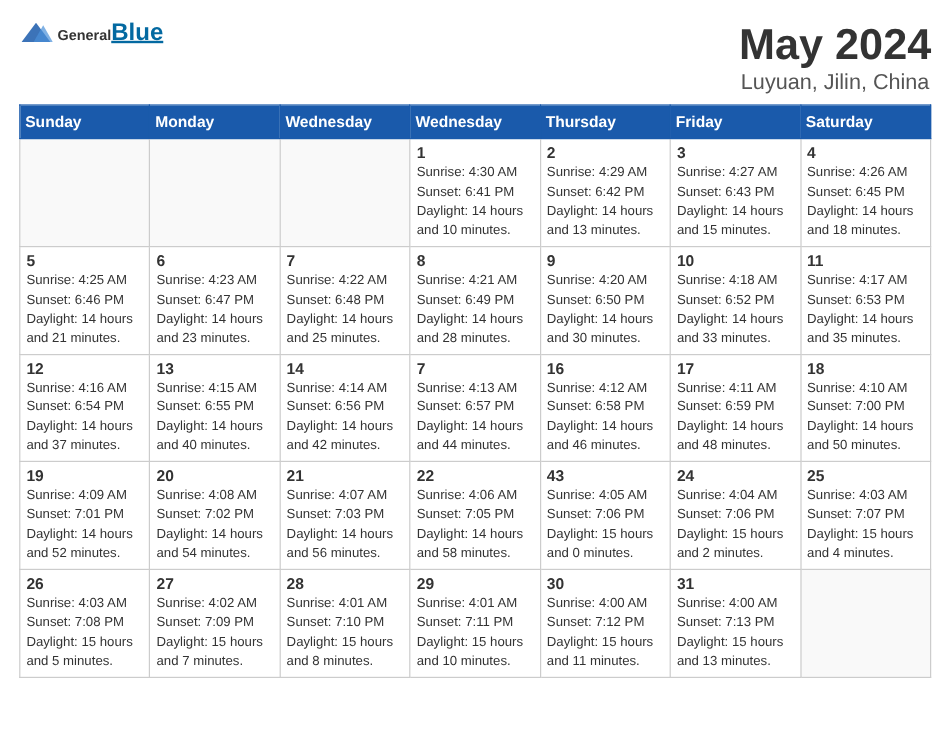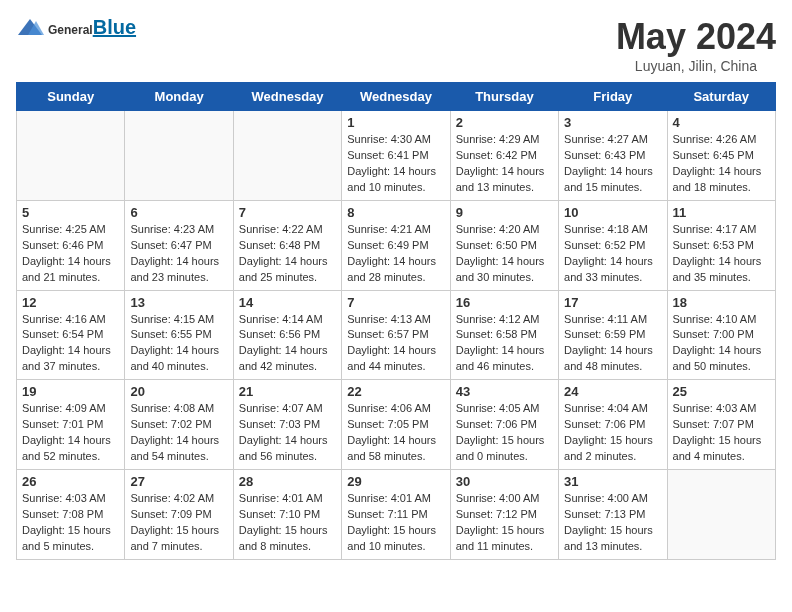--- a/index.html
+++ b/index.html
@@ -38,32 +38,32 @@
     }
     .title-area {
       text-align: center;
     }
     .month-title {
       font-size: 36px;
       font-weight: bold;
       color: #333;
     }
     .subtitle {
-      font-size: 14px;
+      font-size: 18px;
       color: #555;
     }
     .calendar {
       width: 100%;
       border-collapse: collapse;
       border: 1px solid #ccc;
     }
     .calendar th {
       background-color: #1a5aab;
       color: #fff;
-      text-align: center;
+      text-align: left;
       padding: 6px 4px;
       font-size: 13px;
       border: 1px solid #1a5aab;
     }
     .calendar td {
       border: 1px solid #ccc;
       vertical-align: top;
       padding: 4px 5px;
       width: calc(100% / 7);
       min-height: 80px;

